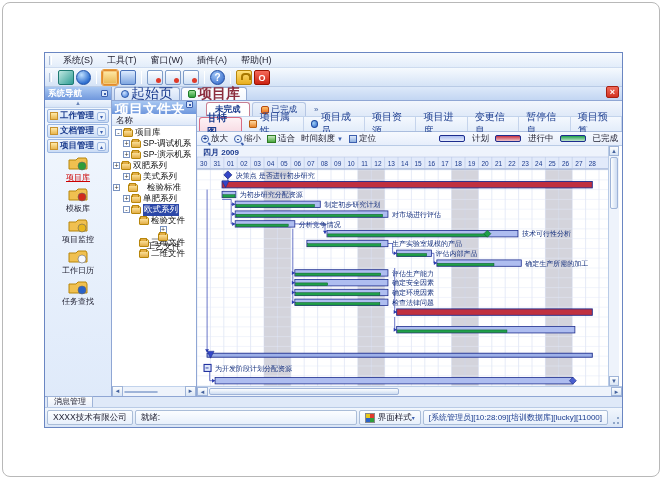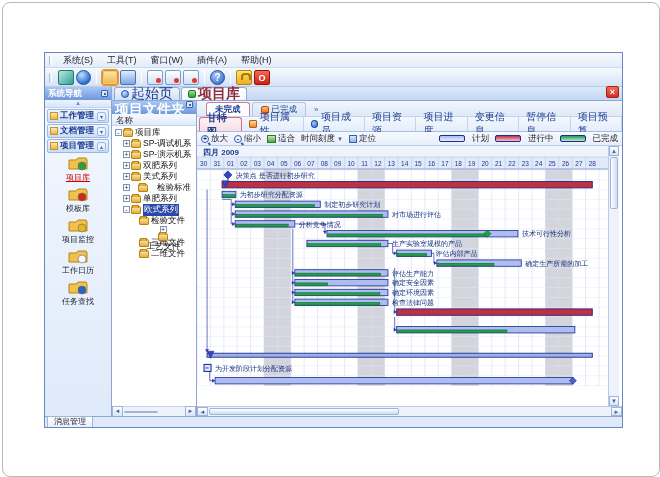--- a/index.html
+++ b/index.html
@@ -249,31 +249,31 @@
                 <div class="tnode" style="padding-left: 10px;">
                   <span class="texp">+</span>
                   <span class="tfolder"></span>
                   <span class="tlabel">SP-调试机系</span>
                 </div>
                 <div class="tnode" style="padding-left: 10px;">
                   <span class="texp">+</span>
                   <span class="tfolder"></span>
                   <span class="tlabel">SP-演示机系</span>
                 </div>
+                <div class="tnode" style="padding-left: 0;">
+                  <span class="texp">+</span>
+                  <span class="tfolder"></span>
+                  <span class="tlabel">双肥系列</span>
+                </div>
                 <div class="tnode" style="padding-left: 10px;">
                   <span class="texp">+</span>
                   <span class="tfolder"></span>
-                  <span class="tlabel">双肥系列</span>
-                </div>
-                <div class="tnode" style="padding-left: 10px;">
-                  <span class="texp">+</span>
-                  <span class="tfolder"></span>
                   <span class="tlabel">美式系列</span>
                 </div>
-                <div class="tnode" style="padding-left: 10px; gap: 7px;">
+                <div class="tnode" style=" gap: 7px;">
                   <span class="texp">+</span>
                   <span class="tfolder"></span>
                   <span class="tlabel">检验标准</span>
                 </div>
                 <div class="tnode" style="padding-left: 10px;">
                   <span class="texp">+</span>
                   <span class="tfolder"></span>
                   <span class="tlabel">单肥系列</span>
                 </div>
                 <div class="tnode selected" style="padding-left: 10px;">
@@ -616,15 +616,26 @@
         </div>
 
       </div>
     </div>
   </div>
 
   <div id="bottomtabs">
     <span id="msg-tab">消息管理</span>
   </div>
 
+  <div id="statusbar">
+    <span class="st-box">XXXX技术有限公司</span>
+    <span class="st-box" id="st-ready">就绪:</span>
+    <span class="st-box">
+      <span id="style-icon"></span>
+      <span>界面样式</span>
+      <span class="drop">▾</span>
+    </span>
+    <span class="st-box" id="st-session">[系统管理员][10:28:09][培训数据库][lucky][11000]</span>
+    <span id="grip-corner"></span>
+  </div>
 
 </div>
 </div>
 
 </body></html>

